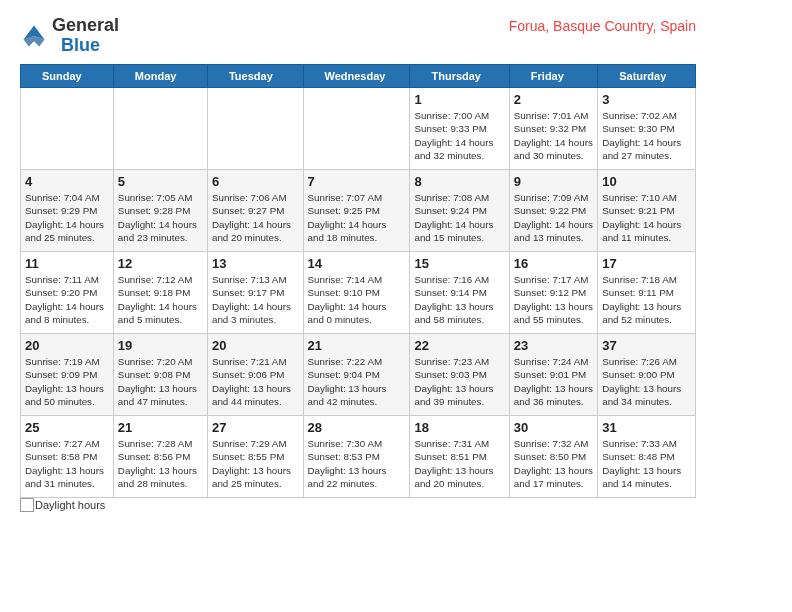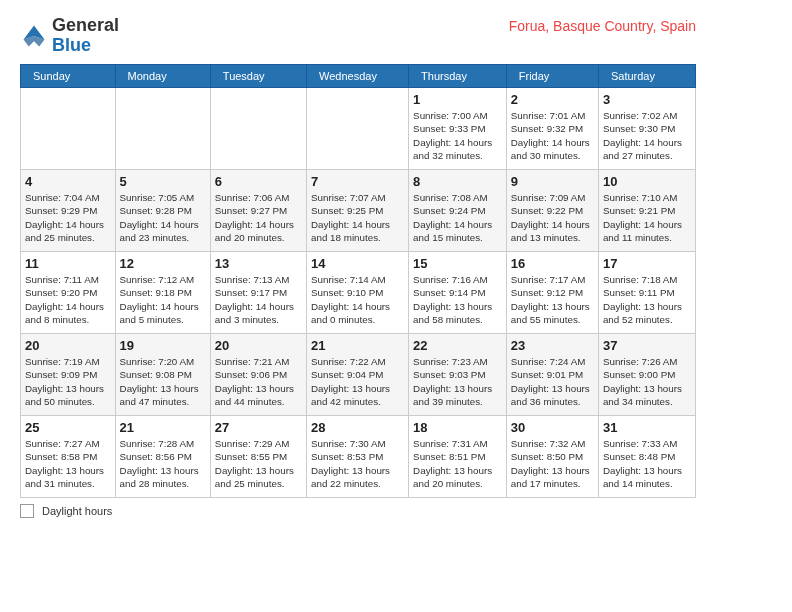--- a/index.html
+++ b/index.html
@@ -24,21 +24,21 @@
       display: flex;
       align-items: center;
       gap: 4px;
     }
     .logo-text {
       font-size: 18px;
       font-weight: bold;
       line-height: 1.1;
     }
     .logo-general { color: #333; }
-    .logo-blue { color: #1a6fb5; }
+    .logo-blue { color: #1a6fb5; margin-left: 9px; }
     .logo-icon {
       width: 28px;
       height: 28px;
     }
     .title-block {
       text-align: right;
     }
     .month-title {
       font-size: 36px;
       font-weight: normal;
@@ -51,24 +51,24 @@
       margin-top: 2px;
     }
     .calendar {
       width: 100%;
       border-collapse: collapse;
       font-size: 10.5px;
     }
     .calendar thead tr th {
       background-color: #2672b0;
       color: #fff;
-      padding: 5px 12px;
+      padding: 5px 21px;
       text-align: left;
       font-size: 11px;
-      font-weight: normal;
+      font-weight: bold;
       border: 1px solid #1a5a96;
     }
     .calendar tbody tr td {
       border: 1px solid #ccc;
       vertical-align: top;
       padding: 3px 4px;
       width: 113px;
       height: 82px;
       background: #fff;
       color: #333;
@@ -87,22 +87,22 @@
     .day-info {
       font-size: 9.8px;
       color: #333;
     }
     .empty {
       background: #fff !important;
     }
     .legend {
       display: flex;
       align-items: center;
-      gap: 8px;
-      margin-top: 6px;
+      gap: 1px;
+      margin-top: 0;
       font-size: 11px;
       color: #333;
     }
     .legend-box {
       width: 14px;
       height: 14px;
       background: #fff;
       border: 1px solid #999;
       display: inline-block;
     }

